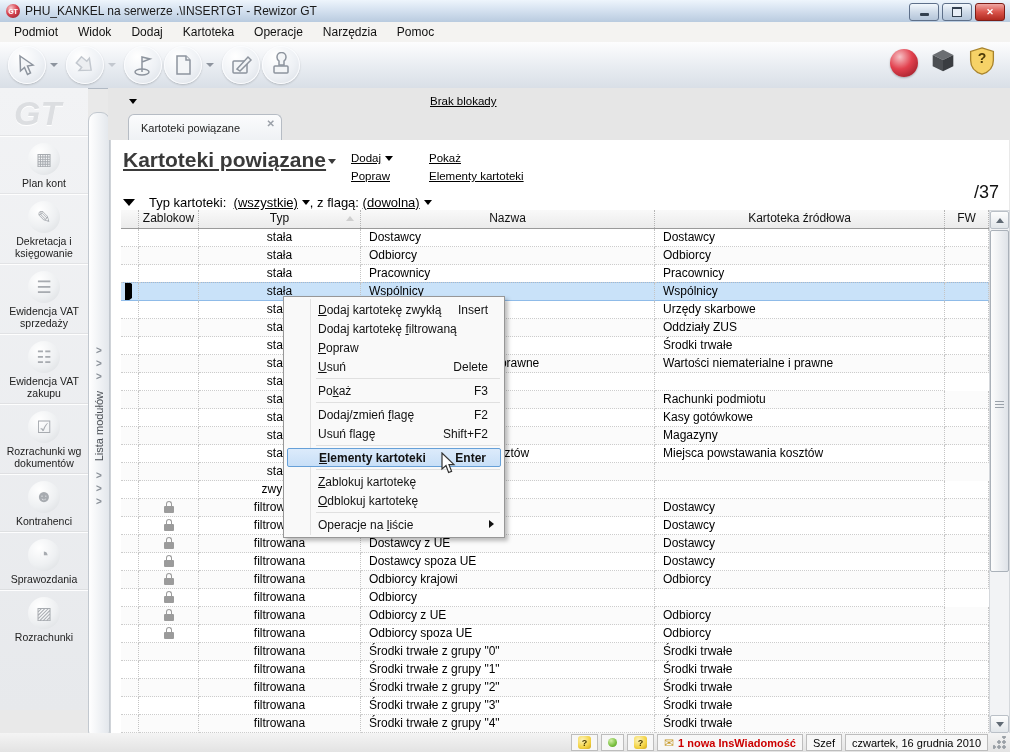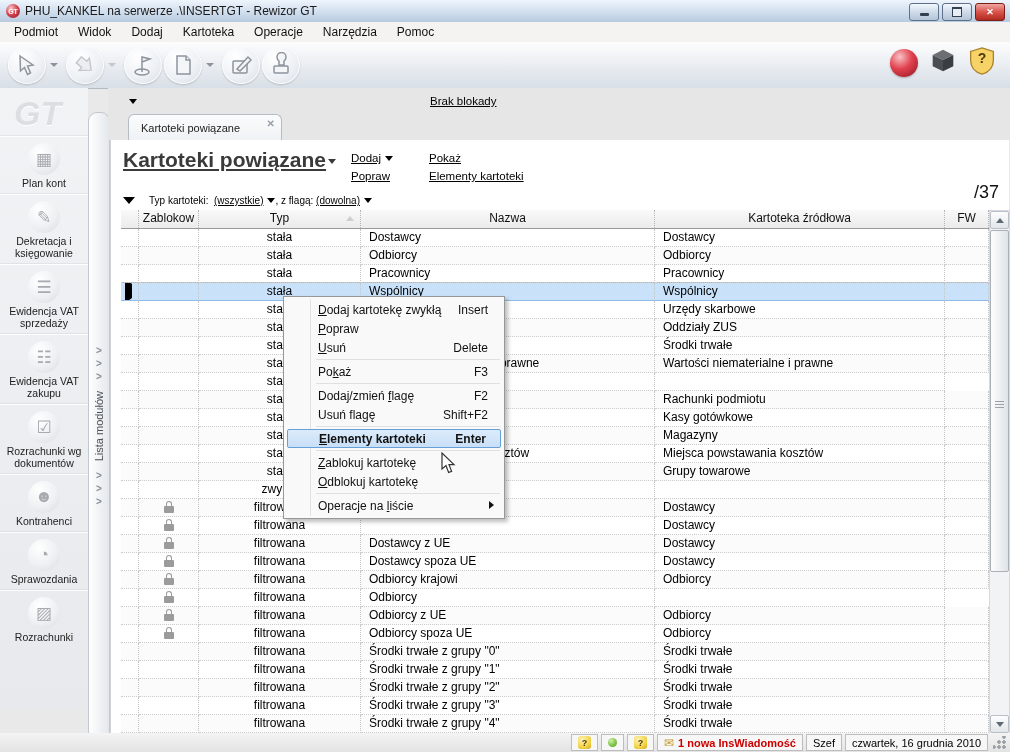--- a/index.html
+++ b/index.html
@@ -80,21 +80,21 @@
     border:1px solid #b6bcc4;border-bottom:none;border-radius:6px 6px 0 0;
     font-size:11px;color:#222;display:flex;align-items:center;padding-left:12px;}
   .tab-close{position:absolute;right:6px;top:3px;font-size:10px;color:#9aa0a8;font-weight:bold;}
   
   .page-title{position:absolute;left:12px;top:8px;font-size:21px;font-weight:bold;color:#3a3a3a;
     text-decoration:underline;}
   .page-title .caret-dn{border-top-color:#3a3a3a;margin-left:2px;}
   .hdr-links{position:absolute;left:240px;top:12px;display:grid;
     grid-template-columns:78px auto;grid-auto-rows:18px;font-size:11.5px;}
   
-  .filterbar{position:absolute;left:12px;top:55px;font-size:10px;color:#000;display:flex;align-items:center;}
+  .filterbar{position:absolute;left:12px;top:55px;font-size:13px;color:#000;display:flex;align-items:center;}
   .filter-funnel{width:0;height:0;border-left:6px solid transparent;border-right:6px solid transparent;
     border-top:7px solid #000;margin-right:14px;}
   .counter{position:absolute;right:10px;top:42px;font-size:18px;color:#111;}
   
   .table{position:absolute;left:10px;top:70px;width:868px;}
   .t-header,.t-row{display:grid;grid-template-columns:18px 60px 162px 294px 290px 44px;}
   .t-header{height:18px;background:linear-gradient(#f9f9f9,#ebebeb);border-bottom:1px solid #9a9a9a;}
   .t-header div{font-size:12px;color:#111;text-align:center;line-height:17px;
     border-right:1px dotted #b5b5b5;position:relative;overflow:hidden;white-space:nowrap;}
   .sort-up{position:absolute;right:6px;top:6px;width:0;height:0;border-left:4px solid transparent;
@@ -445,21 +445,20 @@
             <div class="c-typ">stała</div>
             <div class="c-naz">Miejsca powstawania kosztów</div>
             <div class="c-zro">Miejsca powstawania kosztów</div>
             <div class="c-fw"></div>
           </div>
           <div class="t-row alt">
             <div></div>
             <div style="text-align: center;"></div>
             <div class="c-typ">stała</div>
             <div class="c-naz"></div>
-            <div class="c-zro">Grupy towarowe</div>
             <div class="c-fw"></div>
           </div>
           <div class="t-row">
             <div></div>
             <div style="text-align: center;"></div>
             <div class="c-typ">zwykła</div>
             <div class="c-naz"></div>
             <div class="c-zro"></div>
             <div class="c-fw"></div>
           </div>
@@ -579,20 +578,24 @@
       <div class="vs-btn vs-down">
           <span class="vs-arrow"></span>
         </div>
     </div>
   </div>
 
   <div class="ctx" id="ctx">
       <div class="ctx-item">
         <span class="ctx-label"><u>D</u>odaj kartotekę zwykłą</span>
         <span class="ctx-short">Insert</span>
+      </div>
+      <div class="ctx-item">
+        <span class="ctx-label">Dodaj kartotekę <u>f</u>iltrowaną</span>
+        <span class="ctx-short"></span>
       </div>
       <div class="ctx-item">
         <span class="ctx-label"><u>P</u>opraw</span>
         <span class="ctx-short"></span>
       </div>
       <div class="ctx-item">
         <span class="ctx-label"><u>U</u>suń</span>
         <span class="ctx-short">Delete</span>
       </div>
       <div class="ctx-sep"></div>

